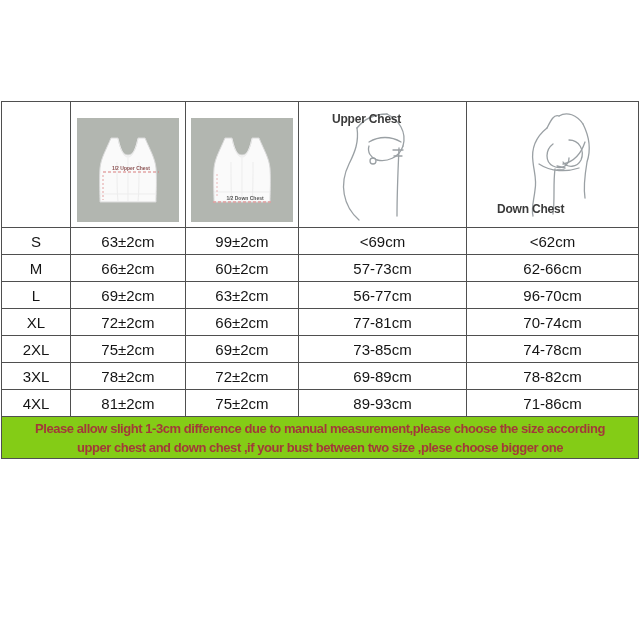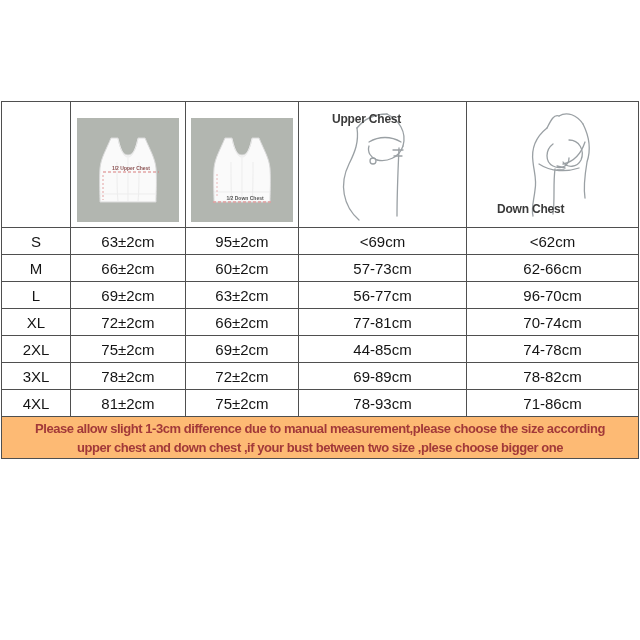--- a/index.html
+++ b/index.html
@@ -16,21 +16,21 @@
   }
   .size-table td,.size-table th{
     border:1px solid #4f4f4f;padding:0;margin:0;
     text-align:center;vertical-align:middle;color:#141414;
     overflow:hidden;
   }
   tr.row-images td{height:125px;vertical-align:top;position:relative;background:#fff;}
   tr.row-header th{height:48px;font-weight:bold;font-size:15px;line-height:20px;background:#fff;}
   tr.row-header th .hline{display:block;}
   tr.row-data td{height:26px;font-size:15px;background:#fff;}
-  tr.row-note td{height:41px;background:#fdba74;}
+  tr.row-note td{height:41px;background:#84cc16;}
   .note-line{
     display:block;text-align:center;white-space:nowrap;
     font-weight:bold;font-size:13px;line-height:19px;letter-spacing:-0.45px;
     color:#a23939;
   }
   .photo{
     position:relative;width:102px;height:104px;margin:16px auto 0;
     background:#b2b6b0;
   }
   .photo svg{position:absolute;left:0;top:0;width:100%;height:100%;}
@@ -123,21 +123,21 @@
           </svg>
           <span class="illus-label down">Down Chest</span>
         </div>
       </td>
     </tr>
 
 
     <tr class="row-data">
       <td>S</td>
       <td>63±2cm</td>
-      <td>95±2cm</td>
+      <td>99±2cm</td>
       <td>&lt;69cm</td>
       <td>&lt;62cm</td>
     </tr>
     <tr class="row-data">
       <td>M</td>
       <td>66±2cm</td>
       <td>60±2cm</td>
       <td>57-73cm</td>
       <td>62-66cm</td>
     </tr>
@@ -152,35 +152,35 @@
       <td>XL</td>
       <td>72±2cm</td>
       <td>66±2cm</td>
       <td>77-81cm</td>
       <td>70-74cm</td>
     </tr>
     <tr class="row-data">
       <td>2XL</td>
       <td>75±2cm</td>
       <td>69±2cm</td>
-      <td>44-85cm</td>
+      <td>73-85cm</td>
       <td>74-78cm</td>
     </tr>
     <tr class="row-data">
       <td>3XL</td>
       <td>78±2cm</td>
       <td>72±2cm</td>
       <td>69-89cm</td>
       <td>78-82cm</td>
     </tr>
     <tr class="row-data">
       <td>4XL</td>
       <td>81±2cm</td>
       <td>75±2cm</td>
-      <td>78-93cm</td>
+      <td>89-93cm</td>
       <td>71-86cm</td>
     </tr>
 
     <tr class="row-note">
       <td colspan="5">
         <span class="note-line">Please allow slight 1-3cm difference due to manual measurement,please choose the size according</span>
         <span class="note-line">upper chest and down chest ,if your bust between two size ,plese choose bigger one</span>
       </td>
     </tr>
   </tbody>

